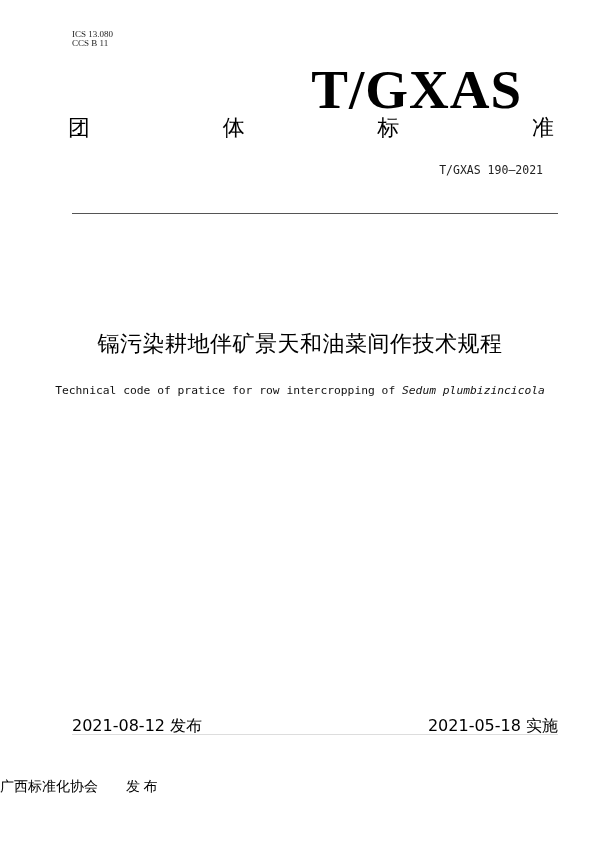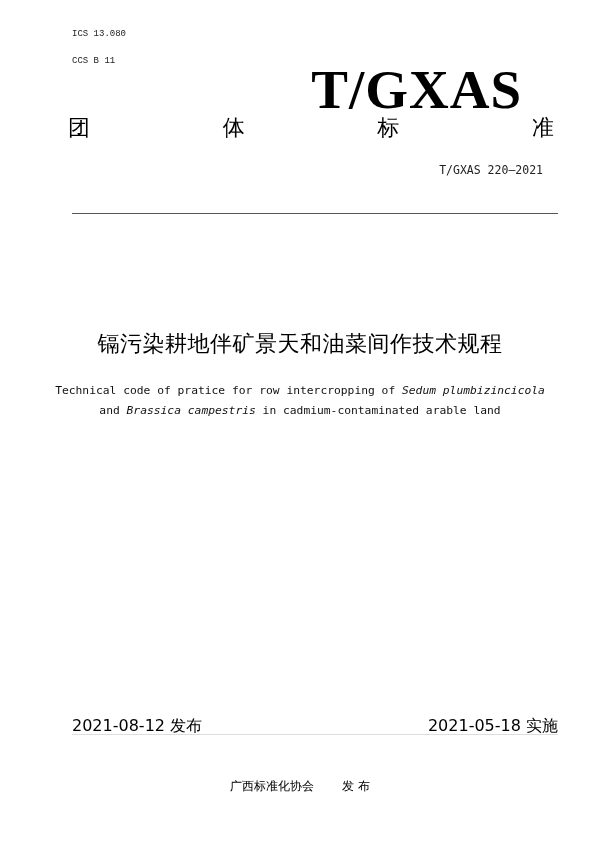--- a/index.html
+++ b/index.html
@@ -1,56 +1,55 @@
 <!DOCTYPE html>
 <html><head>
   <meta charset="utf-8">
   <style>
     html, body { margin: 0; padding: 0; background: #ffffff; }
     body { width: 600px; height: 850px; position: relative; overflow: hidden; color: #000; font-family: "DejaVu Sans", sans-serif; }
     .abs { position: absolute; white-space: nowrap; }
-    .cls { font-family: Liberation Mono, monospace; font-size: 9px; color: #222; left: 72px; }
+    .cls { font-family: Liberation Serif, serif; font-size: 9px; color: #222; left: 72px; }
     .brand { right: 78px; top: 62px; font-family: "Liberation Serif", serif; font-weight: bold; font-size: 55px; letter-spacing: 1px; line-height: 1; }
     .tuanti { top: 117px; left: 68px; width: 486px; display: flex; justify-content: space-between; font-size: 22px; line-height: 1; }
     .stdno { top: 163px; right: 57px; font-family: "DejaVu Sans Mono", monospace; font-size: 11.5px; color: #222; }
     .rule-top { top: 213px; left: 72px; width: 486px; height: 1px; background: #555; }
     .title-zh { top: 329px; left: 0; width: 600px; text-align: center; font-size: 22px; letter-spacing: 0.5px; }
     .title-en { top: 381px; left: 0; width: 600px; text-align: center; font-family: "DejaVu Sans Mono", monospace; font-size: 11.3px; line-height: 20px; color: #111; }
     .title-en i { font-style: italic; }
     .date { top: 716px; font-size: 16px; }
     .date-left { left: 72px; }
     .date-right { right: 42px; }
     .rule-bottom { top: 734px; left: 72px; width: 486px; height: 1px; background: #ddd; }
-    .publisher { top: 778px; left: 0; width: 600px; text-align: center; font-size: 12px; }
+    .publisher { top: 778px; left: 0; width: 600px; text-align: left; font-size: 14px; font-family: Liberation Serif, serif; }
     .publisher .gap { display: inline-block; width: 28px; }
   </style>
 </head>
 <body>
 
 <div class="abs cls" style="top:29px">ICS  13.080</div>
-<div class="abs cls" style="top:56px">CCS  B 11</div>
+<div class="abs cls" style="top:38px">CCS  B 11</div>
 
 <div class="abs brand">T/GXAS</div>
 
 <div class="abs tuanti">
   <span>团</span>
   <span>体</span>
   <span>标</span>
   <span>准</span>
 </div>
 
-<div class="abs stdno">T/GXAS 220—2021</div>
+<div class="abs stdno">T/GXAS 190—2021</div>
 
 <div class="abs rule-top"></div>
 
 <div class="abs title-zh">镉污染耕地伴矿景天和油菜间作技术规程</div>
 
 <div class="abs title-en">
   <div><span>Technical code of pratice for row intercropping of </span><i>Sedum plumbizincicola</i></div>
-  <div><span>and </span><i>Brassica campestris</i><span> in cadmium-contaminated arable land</span></div>
 </div>
 
 <div class="abs date date-left">2021-08-12 发布</div>
 <div class="abs date date-right">2021-05-18 实施</div>
 <div class="abs rule-bottom"></div>
 
 <div class="abs publisher">
   <span>广西标准化协会</span><span class="gap"></span><span>发 布</span>
 </div>
 

